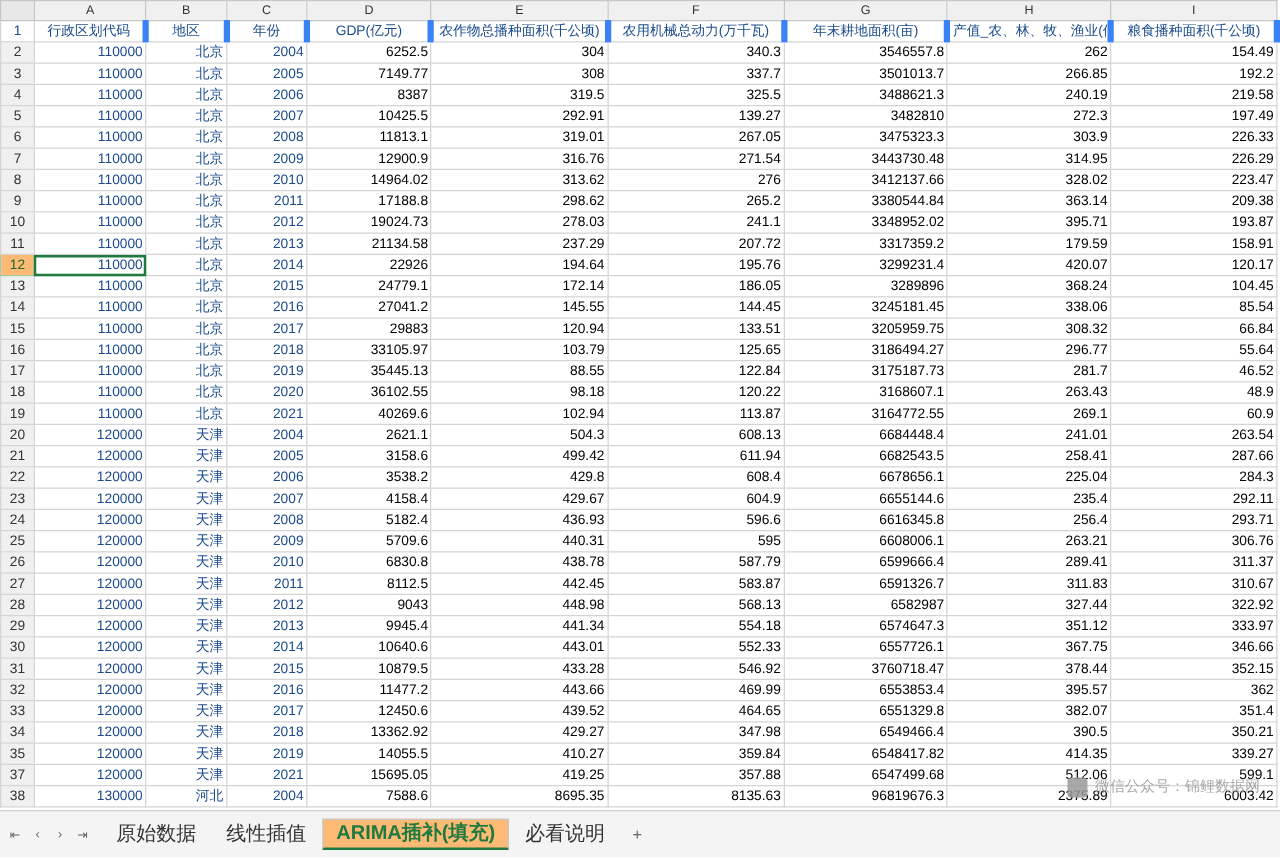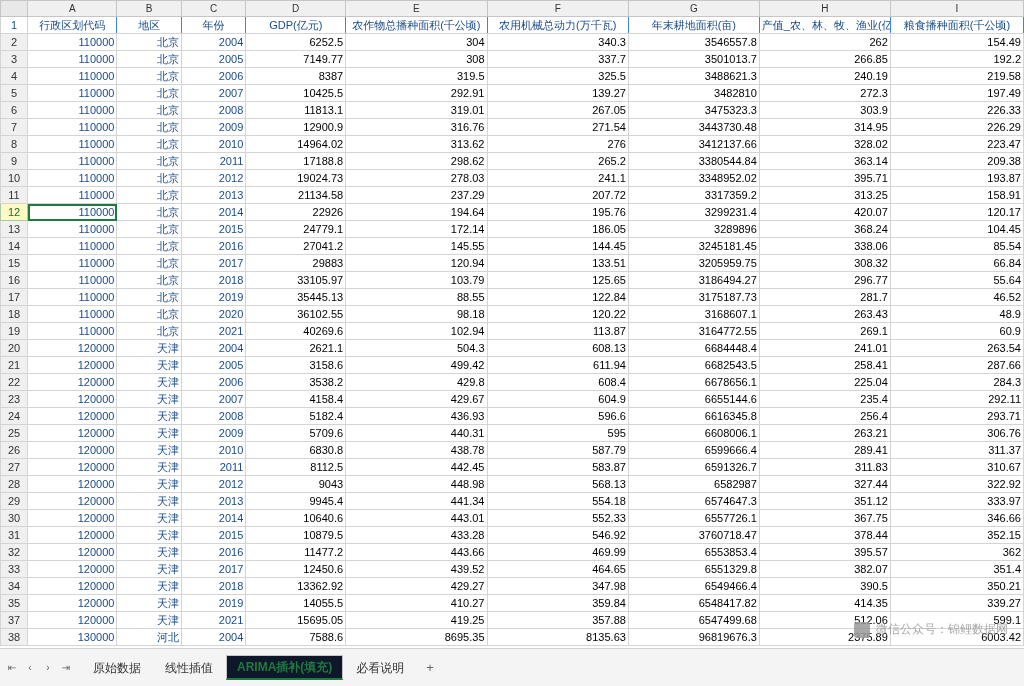--- a/index.html
+++ b/index.html
@@ -65,34 +65,34 @@
 
   
   td.rowhead, th.rowhead {
     background: #f0f0f0;
     color: #333;
     text-align: center;
     font-size: 10px;
     border: 1px solid #c6c6c6;
   }
   td.rowhead.sel {
-    background: #fef9c3;
+    background: #fdba74;
     color: #1a6b2a;
     border: 1px solid #a8c8a8;
   }
 
   
   tr.datahead td {
     text-align: center;
     color: #1a4b8c;
     font-weight: normal;
     background: #ffffff;
   }
   tr.datahead td.hcell {
-    border-right: 1px solid #3b82f6;
+    border-right: 5px solid #3b82f6;
     text-align: center;
   }
   td.num { text-align: right; padding-right: 4px; }
   td.txt-left { text-align: right; padding-left: 4px; }
   td.blue { color: #1a4b8c; }
 
   
   td.selcell { outline: 2px solid #1f7a3f; outline-offset: -2px; }
 
   
@@ -117,29 +117,29 @@
   }
   .navbtns span {
     width: 16px; height: 16px;
     display: inline-flex;
     align-items: center; justify-content: center;
     font-size: 10px;
     color: #666;
   }
   .tab {
     padding: 3px 10px;
-    font-size: 12px;
+    font-size: 16px;
     color: #333;
     border: 1px solid transparent;
     margin-right: 2px;
     background: transparent;
     line-height: 16px;
   }
   .tab.active {
-    background: #0f172a;
+    background: #fdba74;
     border: 1px solid #c6c6c6;
     border-bottom: 2px solid #1f7a3f;
     color: #1f7a3f;
     font-weight: bold;
   }
   .tab.plus { color: #666; padding: 3px 8px; font-size: 13px; }
 
   
   .watermark {
     position: absolute;
@@ -316,21 +316,21 @@
           </tr>
           <tr>
             <td class="rowhead">11</td>
             <td class="num blue">110000</td>
             <td class="txt-left blue">北京</td>
             <td class="num blue">2013</td>
             <td class="num">21134.58</td>
             <td class="num">237.29</td>
             <td class="num">207.72</td>
             <td class="num">3317359.2</td>
-            <td class="num">313.25</td>
+            <td class="num">179.59</td>
             <td class="num">158.91</td>
           </tr>
           <tr>
             <td class="rowhead sel">12</td>
             <td class="num blue selcell">110000</td>
             <td class="txt-left blue">北京</td>
             <td class="num blue">2014</td>
             <td class="num">22926</td>
             <td class="num">194.64</td>
             <td class="num">195.76</td>

